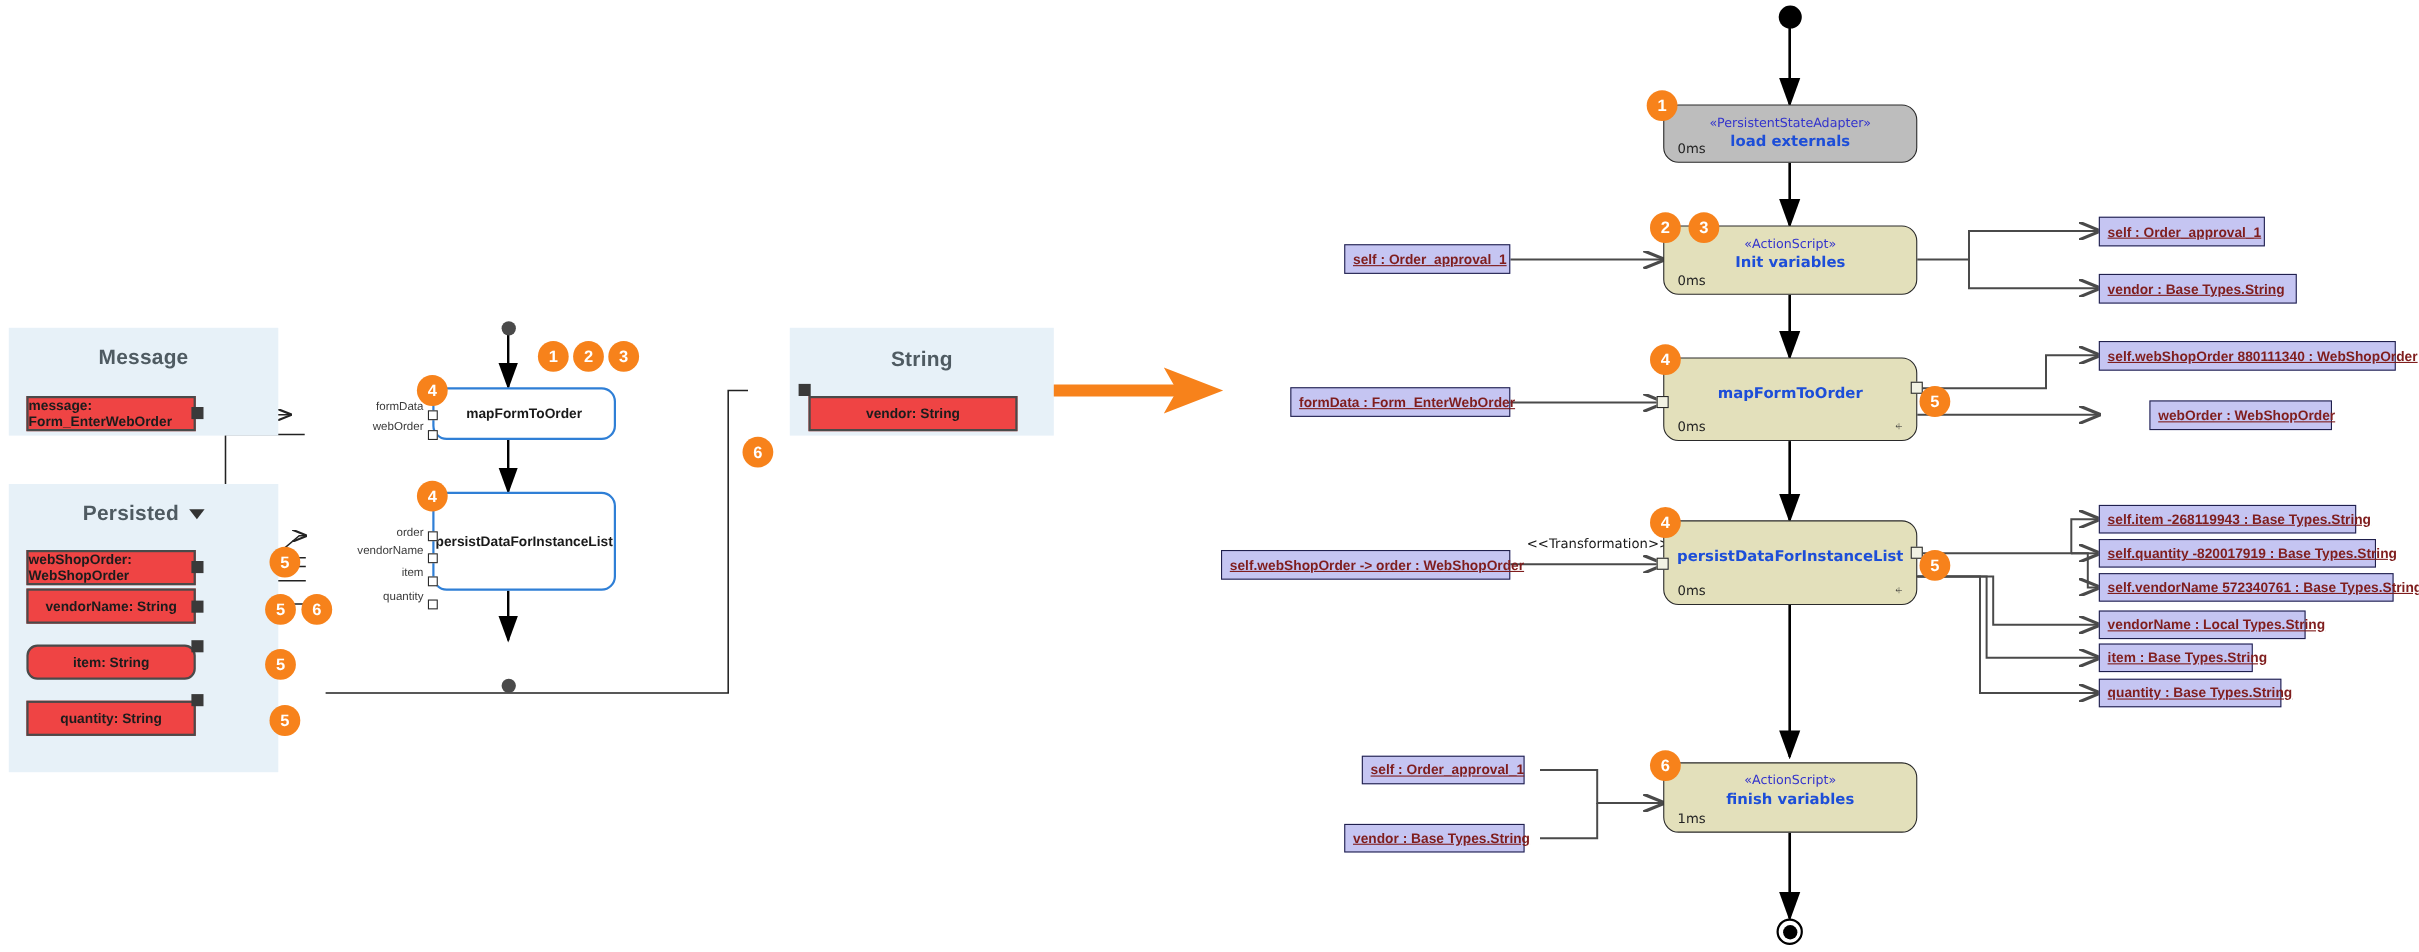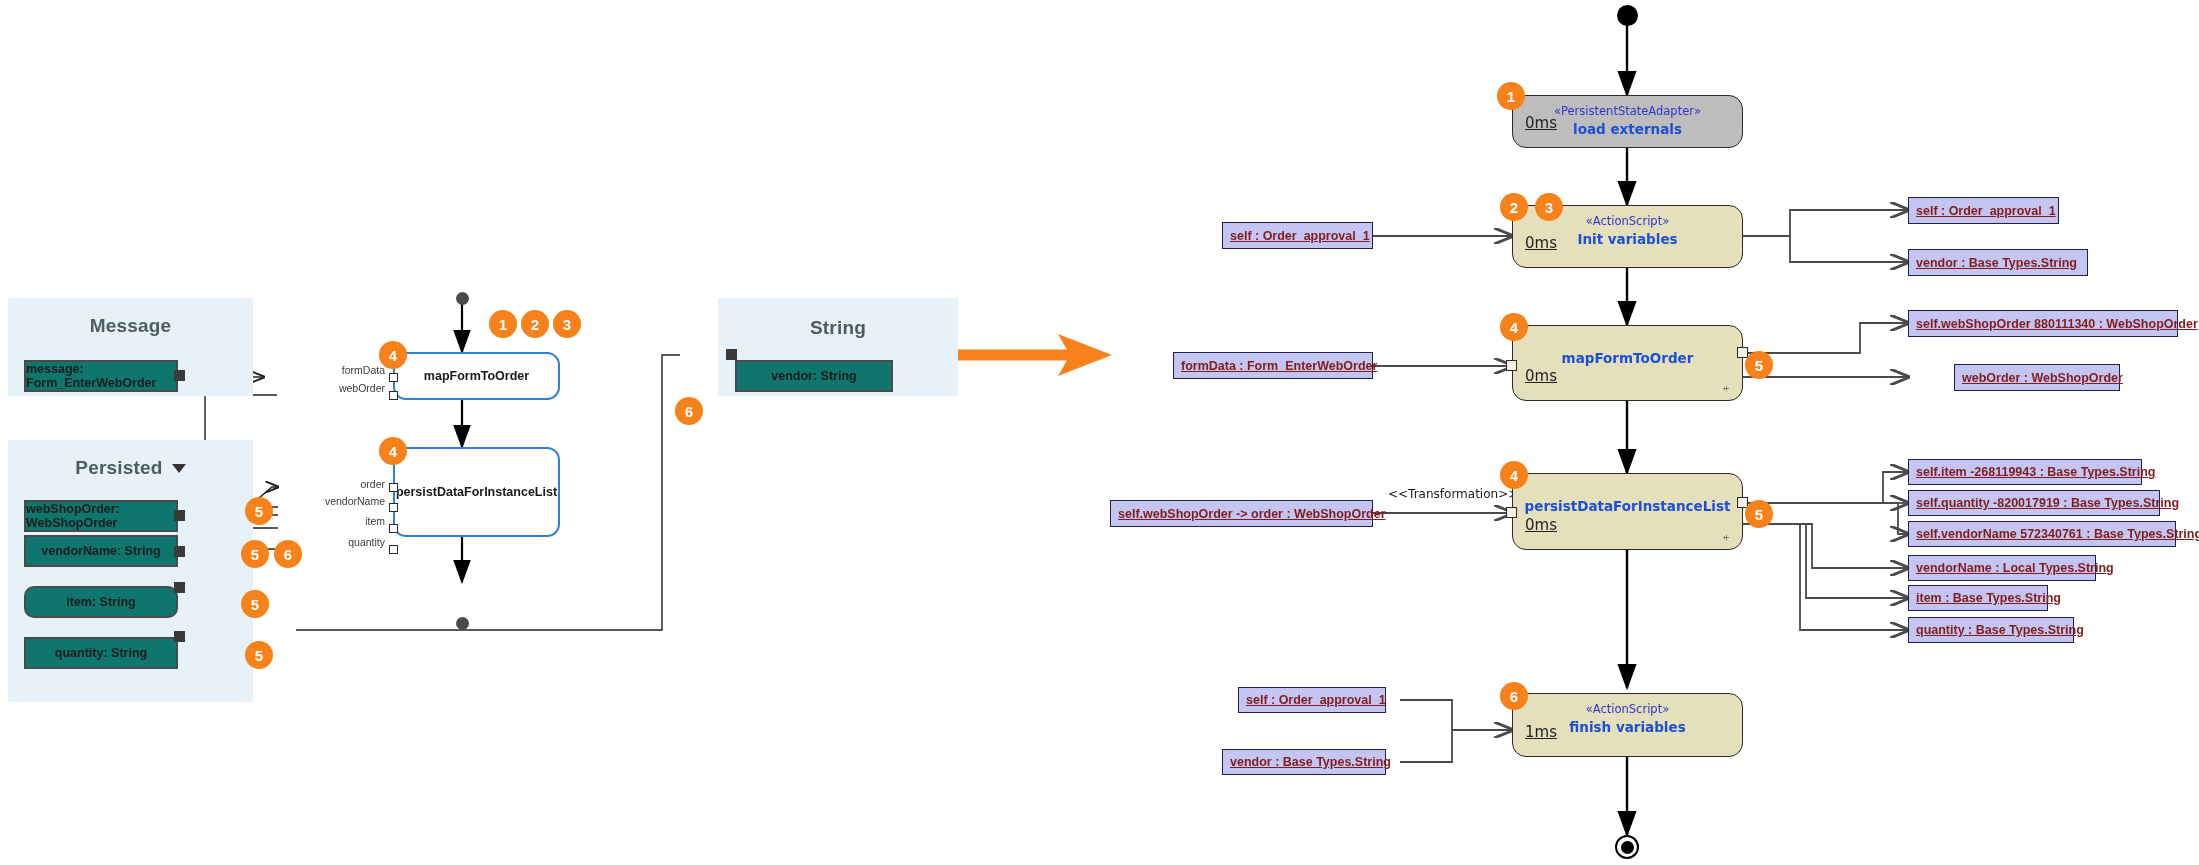--- a/index.html
+++ b/index.html
@@ -41,21 +41,21 @@
     margin-left: 9px;
     width: 0; height: 0;
     border-left: 7px solid transparent;
     border-right: 7px solid transparent;
     border-top: 9px solid #333;
     vertical-align: middle;
   }
   .var-box {
     position: absolute;
     box-sizing: border-box;
-    background: #0f766e;
+    background: #ef4444;
     border: 2px solid #4a4a4a;
     display: flex;
     align-items: center;
     justify-content: center;
     font-size: 12.5px;
     font-weight: bold;
     color: #1c1c1c;
   }
   .var-pin {
     position: absolute;
@@ -135,25 +135,24 @@
     position: absolute;
     top: 25px; left: 0; right: 0;
     text-align: center;
     font-size: 13.5px;
     font-weight: bold;
     color: #1d4ed8;
     font-family: "DejaVu Sans", sans-serif;
   }
   .act-time {
     position: absolute;
-    left: 12px; bottom: 15px;
-    font-size: 15px;
+    left: 12px; bottom: 5px;
+    font-size: 12px;
     color: #222222;
     font-family: "DejaVu Sans", sans-serif;
-    text-decoration: underline;
   }
   .act-glyph {
     position: absolute;
     right: 12px; bottom: 6px;
     font-size: 13px;
     color: #333333;
     line-height: 1;
     font-family: "DejaVu Sans", sans-serif;
   }
   .act-pin {
@@ -324,21 +323,21 @@
 
   <div class="var-box" style="left:24px; top:637px; width:154px; height:32px;">
     <span>quantity: String</span>
   </div>
   <div class="var-pin" style="left:174px; top:631px;"></div>
 
   <div class="swimlane" style="left:718px; top:298px; width:240px; height:98px;"></div>
   <div class="swimlane-title" style="left:718px; top:317px; width:240px;">
     <span>String</span>
   </div>
-  <div class="var-box" style="left:735px; top:360px; width:158px; height:32px;">
+  <div class="var-box" style="left:735px; top:360px; width:190px; height:32px;">
     <span>vendor: String</span>
   </div>
   <div class="var-pin" style="left:726px; top:349px;"></div>
 
   <div class="node-dot" style="left:456px; top:292px;"></div>
 
   <div class="node-dot" style="left:456px; top:617px;"></div>
 
   <div class="act-left" style="left:393px; top:352px; width:167px; height:48px;">
     <span>mapFormToOrder</span>

